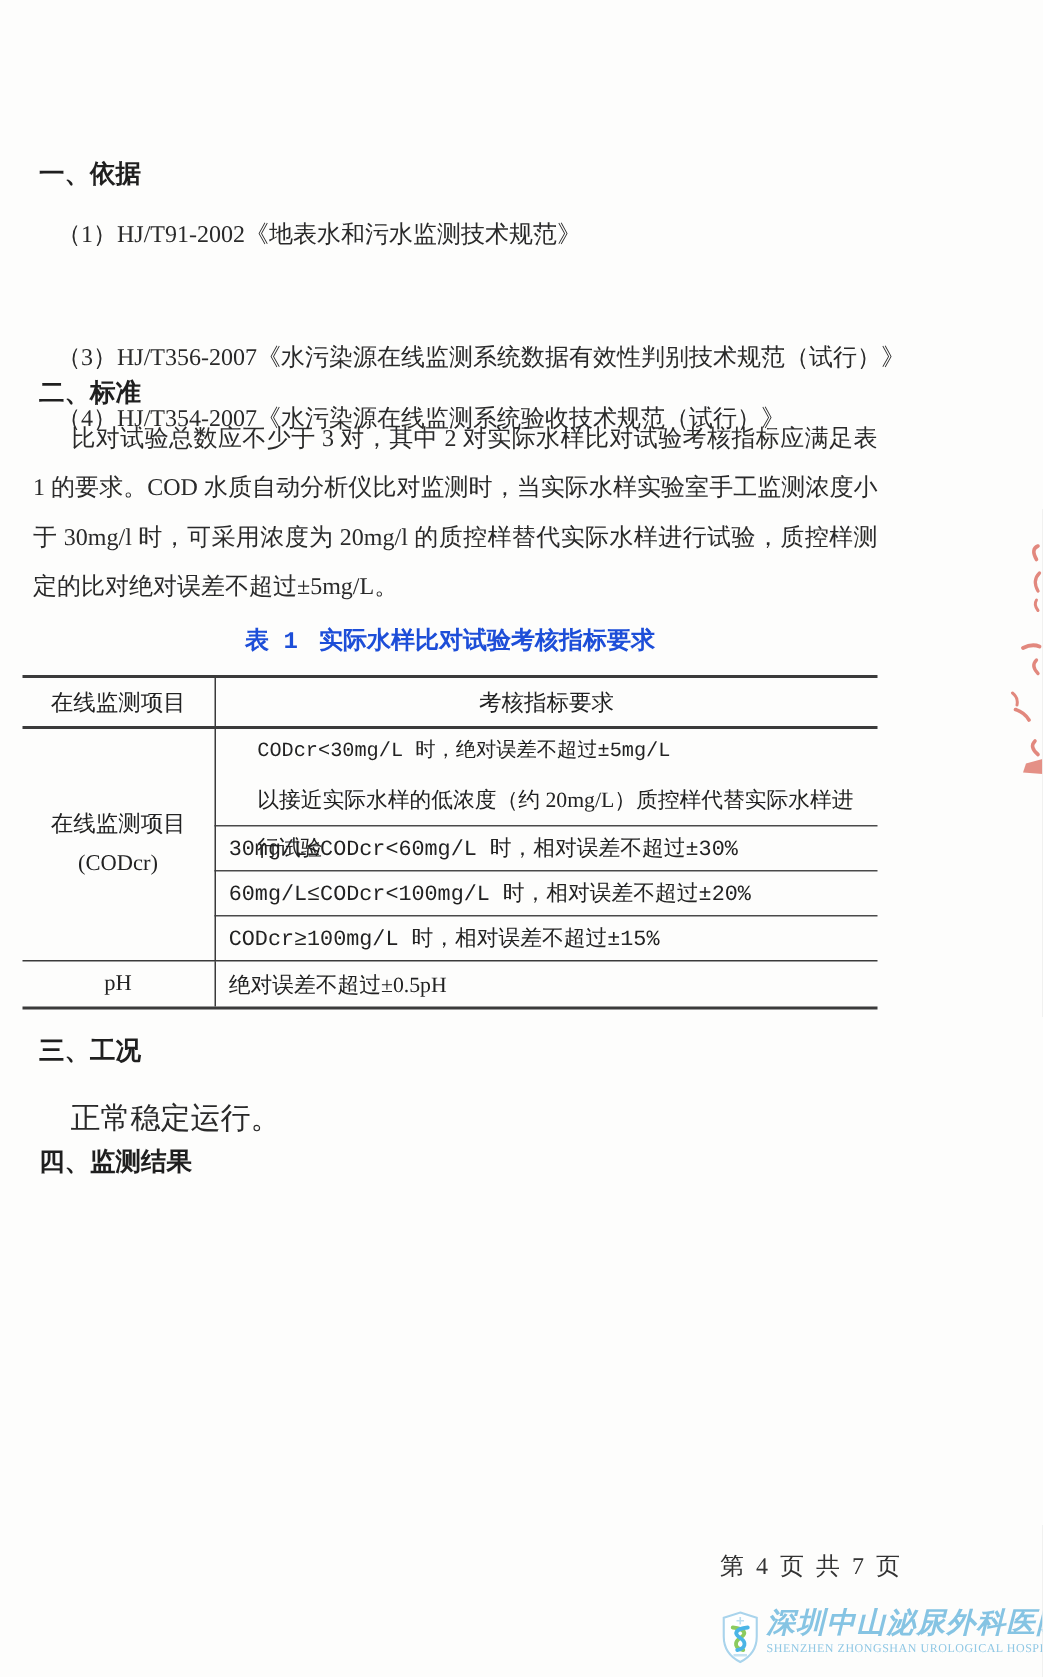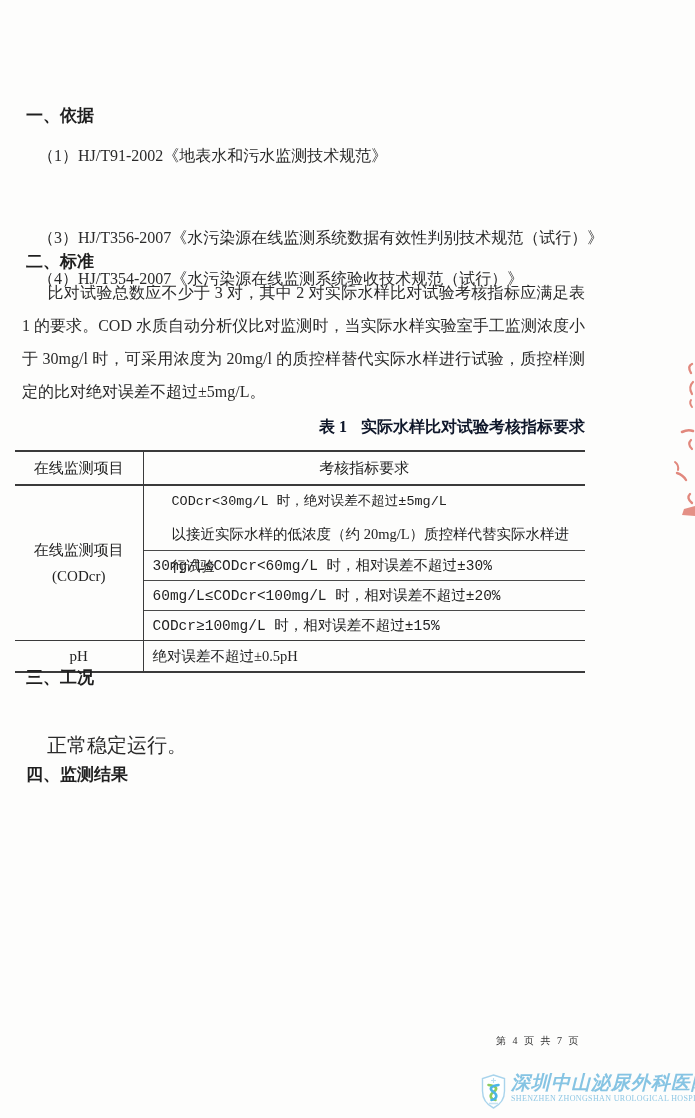--- a/index.html
+++ b/index.html
@@ -22,23 +22,23 @@
     position:absolute;left:38px;
     font-size:16px;white-space:nowrap;color:#2a2a2a;
   }
   .para{
     position:absolute;left:22px;top:276px;width:563px;
     font-size:16px;line-height:33px;
     text-align:justify;text-indent:1.6em;color:#2a2a2a;
   }
   .table-title{
     position:absolute;left:15px;top:417px;width:570px;
-    text-align:right;
-    font-family:Liberation Serif, serif;
-    font-weight:700;font-size:16px;color:#0f172a;
+    text-align:center;
+    font-family:Liberation Mono, monospace;
+    font-weight:700;font-size:16px;color:#1d4ed8;
   }
   .table-title .tt-label{margin-right:14px;}
   table.t1{
     position:absolute;top:450px;left:15px;width:570px;
     border-collapse:collapse;table-layout:fixed;
     border-top:2px solid #3b3b3b;
   }
   table.t1 col.c1{width:128px;}
   table.t1 col.c2{width:442px;}
   table.t1 th{
@@ -57,22 +57,22 @@
   }
   table.t1 td.req-first{height:64px;border-bottom:1px solid #4a4a4a;padding-left:28px;}
   table.t1 td.req-first .ln{line-height:32px;height:32px;}
   table.t1 tr.cod-last td.req{border-bottom:1.6px solid #3b3b3b;}
   table.t1 tr.ph-row td{border-bottom:2px solid #3b3b3b;height:28px;margin-top:32px;}
   .mono{font-family:"Liberation Mono","DejaVu Sans Mono",monospace;font-size:13.5px;}
   .body-line{
     position:absolute;left:47px;font-size:20px;color:#2a2a2a;white-space:nowrap;
   }
   .footer-page{
-    position:absolute;left:496px;top:1034px;
-    font-size:10px;letter-spacing:2px;color:#333;white-space:nowrap;
+    position:absolute;left:480px;top:1034px;
+    font-size:16px;letter-spacing:2px;color:#333;white-space:nowrap;
   }
   .logo{
     position:absolute;left:481px;top:1072px;width:212px;height:40px;
   }
   .logo-shield{position:absolute;left:0;top:2px;}
   .logo-text{position:absolute;left:30px;top:0;width:182px;}
   .logo-cn{
     font-size:19px;line-height:22px;color:#86c4e3;
     font-style:italic;letter-spacing:1px;white-space:nowrap;
     font-family:"Liberation Serif","DejaVu Serif",serif;font-weight:700;
@@ -131,21 +131,21 @@
       <tr class="cod-last">
         <td class="req mono">CODcr≥100mg/L 时，相对误差不超过±15%</td>
       </tr>
       <tr class="ph-row">
         <td class="item-cell vline">pH</td>
         <td class="req">绝对误差不超过±0.5pH</td>
       </tr>
     </tbody>
   </table>
 
-  <div class="sec-heading" style="top:666px">三、工况</div>
+  <div class="sec-heading" style="top:689px">三、工况</div>
   <div class="body-line" style="top:732px">正常稳定运行。</div>
 
   <div class="sec-heading" style="top:763px">四、监测结果</div>
 
   <svg class="seal" width="29" height="170" viewBox="0 0 29 170">
     <g stroke="#dd7468" fill="none" stroke-linecap="round" opacity="0.85">
       <path d="M26 8 q-5 2 -1 9" stroke-width="2.4"></path>
       <path d="M27 26 q-5 5 -1 12" stroke-width="2.2"></path>
       <path d="M25 44 q-2 3 1 7" stroke-width="2"></path>
       <path d="M16 76 q6 -3 11 -1" stroke-width="2.6"></path>

